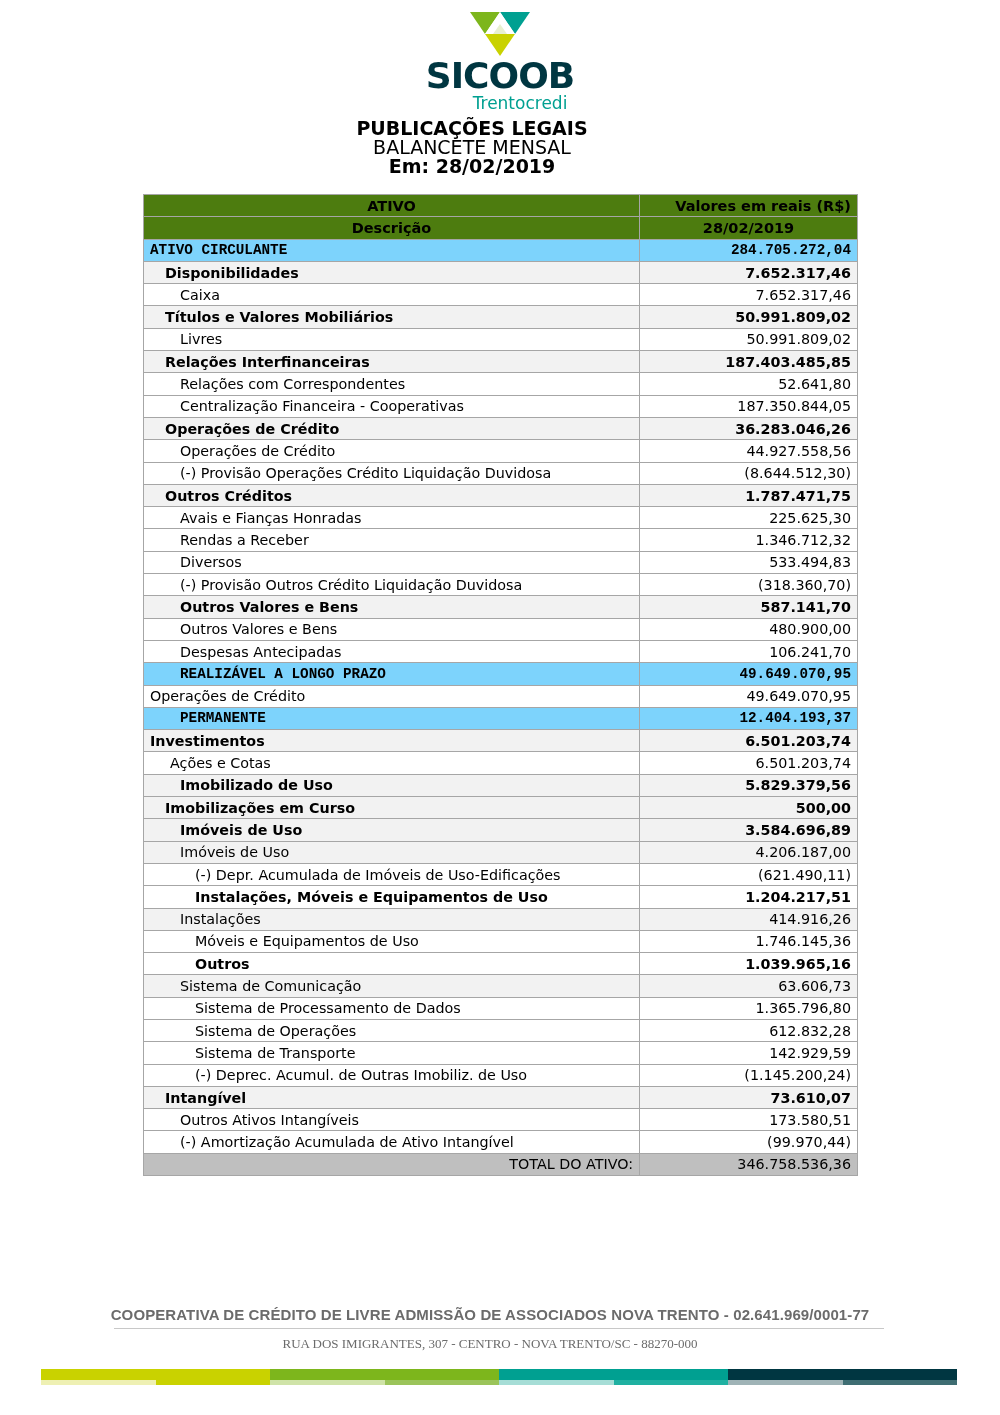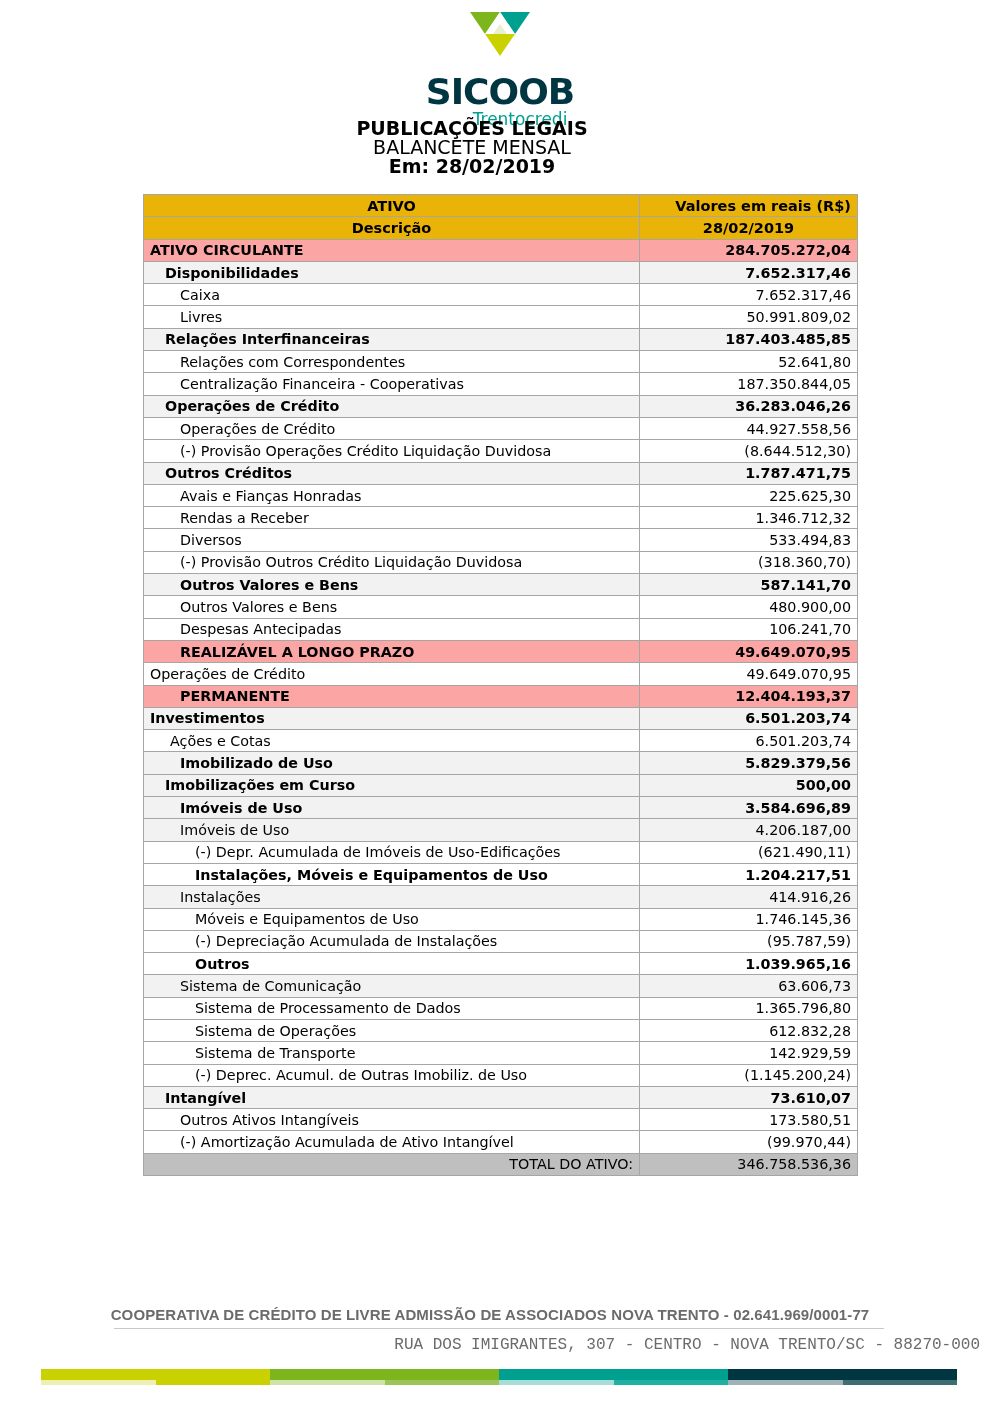--- a/index.html
+++ b/index.html
@@ -1,46 +1,46 @@
 <!DOCTYPE html>
 <html><head>
 <meta charset="utf-8">
 <style>
   html, body { margin: 0; padding: 0; background: #ffffff; }
   body { width: 1000px; height: 1415px; position: relative; font-family: "DejaVu Sans", sans-serif; color: #000; overflow: hidden; }
   .logo { position: absolute; left: 0; top: 12px; width: 1000px; text-align: center; }
   .logo svg { display: block; margin: 0 auto; }
-  .brand-name { font-family: "DejaVu Sans", sans-serif; font-weight: bold; font-size: 36px; color: #003641; letter-spacing: -1px; line-height: 36px; margin-top: 18px; }
+  .brand-name { font-family: "DejaVu Sans", sans-serif; font-weight: bold; font-size: 36px; color: #003641; letter-spacing: -1px; line-height: 36px; margin-top: 2px; }
   .brand-sub { font-family: "DejaVu Sans", sans-serif; font-size: 17px; color: #00a091; line-height: 18px; margin-left: 40px; }
   .titles { position: absolute; left: 0; top: 119px; width: 944px; text-align: center; font-size: 19px; line-height: 19px; }
   .titles .t1 { font-weight: bold; }
   .titles .t2 { font-weight: normal; }
   .titles .t3 { font-weight: bold; }
 
   table.bal { position: absolute; left: 143px; top: 194px; width: 715px; border-collapse: collapse; font-size: 14.3px; }
   table.bal td { border: 1px solid #a6a6a6; height: 21.3px; padding: 0 6px; white-space: nowrap; line-height: 20px; }
   table.bal td.val { text-align: right; width: 205px; }
-  table.bal tr.hdr td { background: #eab308; font-weight: bold; text-align: center; font-size: 14.5px; }
+  table.bal tr.hdr td { background: #4d7c0f; font-weight: bold; text-align: center; font-size: 14.5px; }
   table.bal tr.hdr td.val { text-align: right; }
   table.bal tr.hdr2 td.val { text-align: center; }
-  table.bal tr.sec td { background: #fca5a5; font-weight: bold; }
+  table.bal tr.sec td { background: #7dd3fc; font-weight: bold; font-family: Liberation Mono, monospace; }
   table.bal tr.g td { background: #f2f2f2; }
   table.bal tr.w td { background: #ffffff; }
   table.bal tr.b td { font-weight: bold; }
   table.bal tr.total td { background: #bfbfbf; font-weight: normal; }
   table.bal tr.total td.lbl { text-align: right; }
   .i0 { padding-left: 6px !important; }
   .i1 { padding-left: 21px !important; }
   .i2 { padding-left: 36px !important; }
   .i3 { padding-left: 51px !important; }
   .ih { padding-left: 26px !important; }
 
   .footer1 { position: absolute; left: 0; top: 1306px; width: 980px; text-align: center; font-family: "Liberation Sans", sans-serif; font-weight: bold; font-size: 15px; color: #6b6b6b; letter-spacing: 0.1px; }
   .footer-rule { position: absolute; left: 114px; top: 1328px; width: 770px; height: 1px; background: #c8c8c8; }
-  .footer2 { position: absolute; left: 0; top: 1336px; width: 980px; text-align: right; font-family: Liberation Mono, monospace; font-size: 16px; color: #6b6b6b; }
+  .footer2 { position: absolute; left: 0; top: 1336px; width: 980px; text-align: center; font-family: Liberation Serif, serif; font-size: 13px; color: #6b6b6b; }
   .bars { position: absolute; left: 41px; top: 1369px; width: 916px; height: 16px; }
   .bars .row1 { display: flex; height: 11px; }
   .bars .row2 { display: flex; height: 5px; }
   .bars .row1 div, .bars .row2 div { flex: 1; }
 </style>
 </head>
 <body>
 
 <div class="logo">
   <svg width="60" height="44" viewBox="0 0 60 44">
@@ -75,20 +75,24 @@
         <td class="val">284.705.272,04</td>
       </tr>
   <tr class="g b">
         <td class="i1">Disponibilidades</td>
         <td class="val">7.652.317,46</td>
       </tr>
   <tr class="w">
         <td class="i2">Caixa</td>
         <td class="val">7.652.317,46</td>
       </tr>
+  <tr class="g b">
+        <td class="i1">Títulos e Valores Mobiliários</td>
+        <td class="val">50.991.809,02</td>
+      </tr>
   <tr class="w">
         <td class="i2">Livres</td>
         <td class="val">50.991.809,02</td>
       </tr>
   <tr class="g b">
         <td class="i1">Relações Interfinanceiras</td>
         <td class="val">187.403.485,85</td>
       </tr>
   <tr class="w">
         <td class="i2">Relações com Correspondentes</td>
@@ -186,24 +190,20 @@
         <td class="i3">Instalações, Móveis e Equipamentos de Uso</td>
         <td class="val">1.204.217,51</td>
       </tr>
   <tr class="g">
         <td class="i2">Instalações</td>
         <td class="val">414.916,26</td>
       </tr>
   <tr class="w">
         <td class="i3">Móveis e Equipamentos de Uso</td>
         <td class="val">1.746.145,36</td>
-      </tr>
-  <tr class="w">
-        <td class="i3">(-) Depreciação Acumulada de Instalações</td>
-        <td class="val">(95.787,59)</td>
       </tr>
   <tr class="w b">
         <td class="i3">Outros</td>
         <td class="val">1.039.965,16</td>
       </tr>
   <tr class="g">
         <td class="i2">Sistema de Comunicação</td>
         <td class="val">63.606,73</td>
       </tr>
   <tr class="w">

